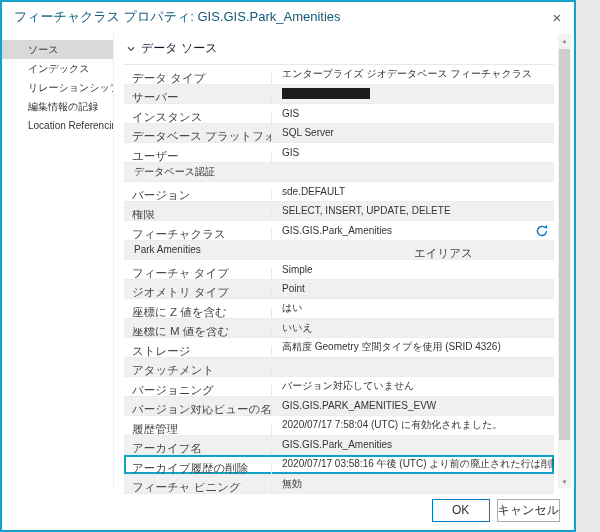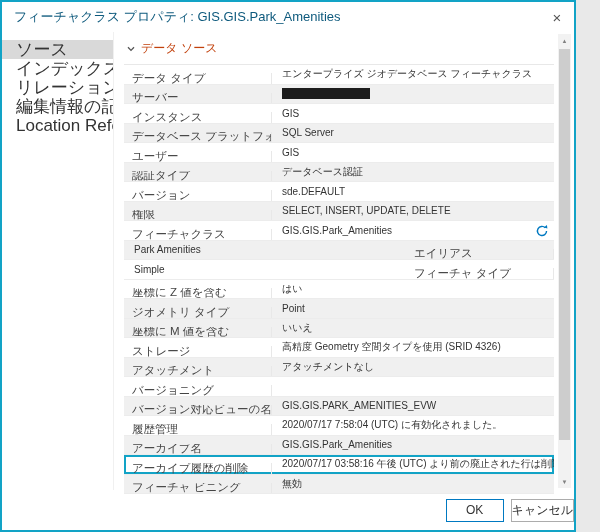--- a/index.html
+++ b/index.html
@@ -2,39 +2,39 @@
 <html><head>
 <meta charset="utf-8">
 <style>
   html,body{margin:0;padding:0;background:#e9e9e9;font-family:"Liberation Sans","DejaVu Sans",sans-serif;}
   .dialog{position:relative;width:576px;height:532px;box-sizing:border-box;border:2px solid #12a3c6;background:#fff;display:flex;flex-direction:column;}
   .titlebar{height:30px;flex:0 0 30px;display:flex;align-items:center;padding-left:12px;}
   .title{font-size:13px;color:#0e5a7d;white-space:nowrap;overflow:hidden;}
   .close-btn{margin-left:auto;width:34px;height:30px;display:flex;align-items:center;justify-content:center;font-size:15px;color:#555;cursor:pointer;}
   .body{display:flex;flex:1;min-height:0;}
   .sidebar{width:112px;flex:0 0 112px;padding-top:8px;box-sizing:border-box;border-right:1px solid #f0f0f0;}
-  .side-item{font-size:17px;color:#333;padding:2px 14px;line-height:15px;white-space:nowrap;overflow:hidden;cursor:pointer;}
+  .side-item{font-size:10px;color:#333;padding:2px 26px;line-height:15px;white-space:nowrap;overflow:hidden;cursor:pointer;}
   .side-item.selected{background:#d9d9d9;}
   .main{flex:1;position:relative;padding:8px 20px 0 10px;box-sizing:border-box;min-width:0;}
-  .section-header{display:flex;align-items:center;gap:5px;font-size:12px;color:#c2410c;padding-left:2px;cursor:pointer;}
+  .section-header{display:flex;align-items:center;gap:5px;font-size:12px;color:#0f172a;padding-left:2px;cursor:pointer;}
   .chev{display:flex;align-items:center;}
   .prop-table{margin-top:7px;border-top:1px solid #e8e8e8;}
   .row{display:flex;height:19.5px;box-sizing:border-box;border-bottom:1px solid #ececec;align-items:stretch;position:relative;background:#fff;}
   .row.alt{background:#f0f0f0;}
   .row.highlighted{box-shadow:inset 0 0 0 2px #12a3c6;z-index:2;}
   .cell{white-space:nowrap;overflow:hidden;display:flex;align-items:center;}
   .cell.label{flex:0 0 148px;width:148px;padding-left:8px;font-size:11.5px;color:#444;box-sizing:border-box;border-right:1px solid #e8e8e8;margin-top:8px;}
   .cell.value{flex:1;padding-left:10px;font-size:10px;color:#333;min-width:0;}
   .redacted{width:88px;height:11px;background:#1c1c1c;display:inline-block;}
   .refresh-icon{position:absolute;right:5px;top:3px;width:14px;height:14px;cursor:pointer;}
   .scrollbar{position:absolute;top:2px;right:3px;bottom:2px;width:13px;background:#f2f2f2;}
   .scroll-btn{height:13px;display:flex;align-items:center;justify-content:center;font-size:6px;color:#808080;cursor:pointer;}
   .scroll-btn.down{position:absolute;bottom:0;left:0;right:0;}
   .scroll-thumb{position:absolute;top:15px;left:1px;right:1px;bottom:48px;background:#cdcdcd;cursor:pointer;}
-  .footer{flex:0 0 40px;display:flex;align-items:center;justify-content:flex-end;gap:7px;box-sizing:border-box;}
+  .footer{flex:0 0 40px;display:flex;align-items:center;justify-content:flex-end;gap:7px;padding-right:14px;box-sizing:border-box;}
   .btn{min-width:58px;height:23px;font-size:12px;color:#333;background:#fff;border:1px solid #acacac;display:flex;align-items:center;justify-content:center;box-sizing:border-box;cursor:pointer;}
   .btn.ok{border:1px solid #0079c1;}
 </style>
 </head>
 <body>
 
 <div class="dialog">
 
   <div class="titlebar">
     <div class="title">フィーチャクラス プロパティ: GIS.GIS.Park_Amenities</div>
@@ -78,21 +78,20 @@
           </div>
           <div class="row alt">
             <div class="cell label">データベース プラットフォーム</div>
             <div class="cell value">SQL Server</div>
           </div>
           <div class="row">
             <div class="cell label">ユーザー</div>
             <div class="cell value">GIS</div>
           </div>
           <div class="row alt">
-            <div class="cell label">認証タイプ</div>
             <div class="cell value">データベース認証</div>
           </div>
           <div class="row">
             <div class="cell label">バージョン</div>
             <div class="cell value">sde.DEFAULT</div>
           </div>
           <div class="row alt">
             <div class="cell label">権限</div>
             <div class="cell value">SELECT, INSERT, UPDATE, DELETE</div>
           </div>
@@ -102,45 +101,45 @@
             <span class="refresh-icon"><svg width="14" height="14" viewBox="0 0 16 16">
                 <path d="M13.2 8a5.2 5.2 0 1 1-1.5-3.7" fill="none" stroke="#0079c1" stroke-width="1.6"></path>
                 <path d="M13.6 1.0 L14.2 5.2 L10.2 4.0 Z" fill="#0079c1"></path>
               </svg></span>
           </div>
           <div class="row alt">
             <div class="cell value">Park Amenities</div>
             <div class="cell label">エイリアス</div>
           </div>
           <div class="row">
+            <div class="cell label">フィーチャ タイプ</div>
             <div class="cell value">Simple</div>
-            <div class="cell label">フィーチャ タイプ</div>
+          </div>
+          <div class="row alt">
+            <div class="cell label">ジオメトリ タイプ</div>
+            <div class="cell value">Point</div>
           </div>
           <div class="row">
             <div class="cell label">座標に Z 値を含む</div>
             <div class="cell value">はい</div>
-          </div>
-          <div class="row alt">
-            <div class="cell label">ジオメトリ タイプ</div>
-            <div class="cell value">Point</div>
           </div>
           <div class="row alt">
             <div class="cell label">座標に M 値を含む</div>
             <div class="cell value">いいえ</div>
           </div>
           <div class="row">
             <div class="cell label">ストレージ</div>
             <div class="cell value">高精度 Geometry 空間タイプを使用 (SRID 4326)</div>
           </div>
           <div class="row alt">
             <div class="cell label">アタッチメント</div>
-            <div class="cell value">アタッチメントなし</div>
           </div>
           <div class="row">
             <div class="cell label">バージョニング</div>
+            <div class="cell value">バージョン対応していません</div>
           </div>
           <div class="row alt">
             <div class="cell label">バージョン対応ビューの名前</div>
             <div class="cell value">GIS.GIS.PARK_AMENITIES_EVW</div>
           </div>
           <div class="row">
             <div class="cell label">履歴管理</div>
             <div class="cell value">2020/07/17 7:58:04 (UTC) に有効化されました。</div>
           </div>
           <div class="row alt">

